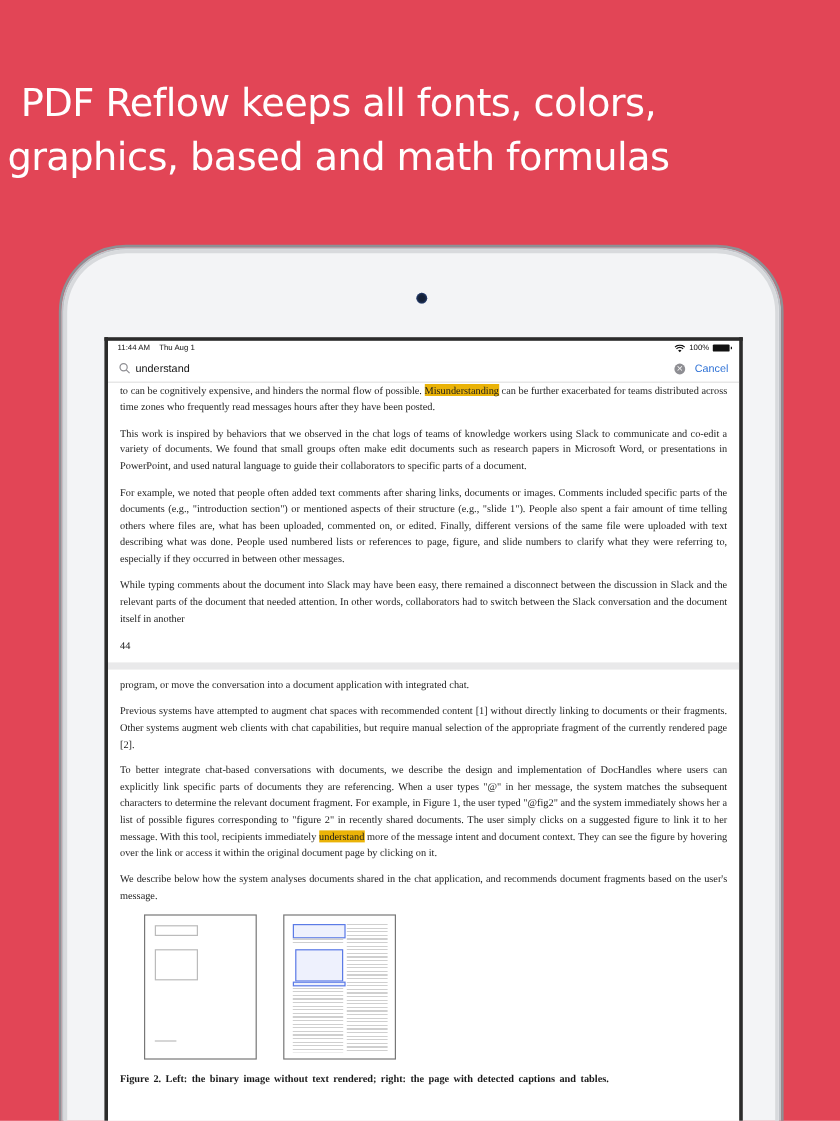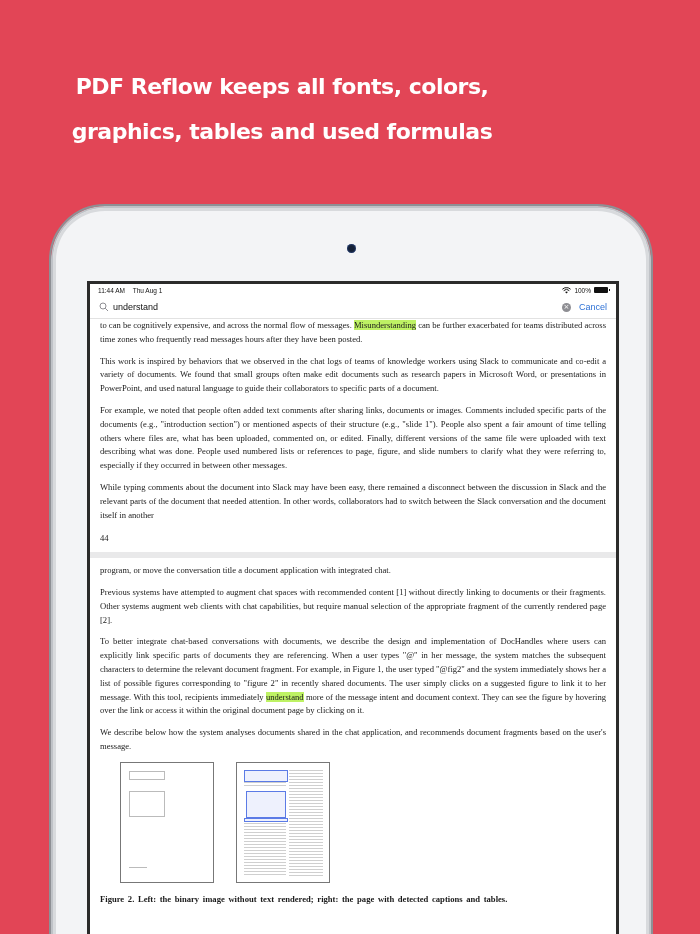--- a/index.html
+++ b/index.html
@@ -1,52 +1,52 @@
 <!DOCTYPE html>
 <html><head>
 <meta charset="utf-8">
 <style>
   html, body { margin:0; padding:0; }
   body { width:700px; height:934px; background:#E24556; position:relative; overflow:hidden; font-family:"DejaVu Sans", sans-serif; }
-  .headline { position:absolute; left:0; top:64px; width:564px; text-align:center; color:#fff; font-family:"DejaVu Sans", sans-serif; font-size:22px; line-height:45px; font-weight:bold; letter-spacing:-0.5px; }
+  .headline { position:absolute; left:0; top:64px; width:564px; text-align:center; color:#fff; font-family:"DejaVu Sans", sans-serif; font-size:32px; line-height:45px; font-weight:normal; letter-spacing:-0.5px; }
   .headline div { white-space:nowrap; }
   .ipad { position:absolute; left:53px; top:208px; width:596px; height:800px; background:#f3f4f6; border-radius:52px; box-shadow: 0 0 0 2px #bfc2c7, inset 0 0 0 3px #d8dadd; }
   .ipad::before { content:""; position:absolute; left:-4px; top:-4px; right:-4px; bottom:-4px; border-radius:56px; border:2px solid #8e9095; pointer-events:none; }
   .camera { position:absolute; left:294px; top:36px; width:9px; height:9px; border-radius:50%; background:#142036; box-shadow: inset 0 0 2px #3b5fb0; }
   .screen { position:absolute; left:34px; top:73px; width:526px; height:760px; background:#fff; border:3px solid #2b2b2b; border-bottom:none; overflow:hidden; }
   .statusbar { height:12px; font-size:6.5px; font-family:"Liberation Sans", sans-serif; color:#111; display:flex; justify-content:space-between; align-items:center; padding:0 8px; }
   .status-left span { margin-right:6px; }
   .status-right { display:flex; align-items:center; gap:3px; }
   .battery { width:14px; height:6px; background:#111; border-radius:1px; position:relative; }
   .battery::after { content:""; position:absolute; right:-2px; top:2px; width:1px; height:2px; background:#111; }
   .searchbar { height:22px; display:flex; align-items:center; padding:0 9px; border-bottom:1px solid #e2e2e2; }
   .search-icon { width:10px; height:10px; margin-right:4px; }
   .search-text { font-family:"Liberation Sans", sans-serif; font-size:9px; color:#111; flex:1; }
   .clear-btn { width:9px; height:9px; border-radius:50%; background:#8e8e93; color:#fff; font-size:7px; line-height:9px; text-align:center; margin-right:8px; font-family:"DejaVu Sans", sans-serif; }
   .cancel-btn { font-family:Liberation Sans, sans-serif; font-size:9px; color:#2f72d6; }
   .doc { font-family:"Liberation Serif", serif; font-size:8.6px; line-height:13.8px; color:#1a1a1a; padding:0 10px 0 10px; }
   .doc p { margin:0 0 8px 0; text-align:justify; }
   .caption1 { font-weight:bold; margin-top:0 !important; padding-top:2px; }
-  .hl { background:#bef264; }
+  .hl { background:#eab308; }
   .pagenum { margin-top:10px !important; margin-bottom:6px !important; }
   .page-sep { height:6px; background:#e9e9ea; margin:0 -10px 6px -10px; }
   .figures { display:flex; gap:22px; padding-left:20px; margin:8px 0 10px 0; }
   .thumb { width:92px; height:119px; border:1px solid #777; background:#fff; position:relative; }
   .thumb .t-line { position:absolute; background:#bbb; height:1px; }
   .thumb .grid { position:absolute; border:1px solid #bbb; }
   .thumb .blue { position:absolute; border:1.5px solid #5b7be6; background:#eef1fd; }
   .thumb .txt { position:absolute; background:repeating-linear-gradient(to bottom,#cfcfcf 0 1px,transparent 1px 3px); }
   .caption2 { font-weight:bold; word-spacing:1.5px; margin-bottom:4px !important; }
 </style>
 </head>
 <body>
 
 <div class="headline">
   <div>PDF Reflow keeps all fonts, colors,</div>
-  <div>graphics, tables and used formulas</div>
+  <div>graphics, based and math formulas</div>
 </div>
 
 <div class="ipad">
   <div class="camera"></div>
 
   <div class="screen">
     <div class="statusbar">
       <div class="status-left">
         <span>11:44 AM</span>
         <span>Thu Aug 1</span>
@@ -66,27 +66,27 @@
       <svg class="search-icon" viewBox="0 0 10 10">
           <circle cx="4" cy="4" r="3" stroke="#8e8e93" stroke-width="1" fill="none"></circle>
           <line x1="6.2" y1="6.2" x2="9" y2="9" stroke="#8e8e93" stroke-width="1"></line>
         </svg>
       <span class="search-text">understand</span>
       <span class="clear-btn">×</span>
       <span class="cancel-btn">Cancel</span>
     </div>
 
     <div class="doc">
-      <p><span>to can be cognitively expensive, and across the normal flow of messages. </span><span class="hl">Misunderstanding</span><span> can be further exacerbated for teams distributed across time zones who frequently read messages hours after they have been posted.</span></p>
+      <p><span>to can be cognitively expensive, and hinders the normal flow of possible. </span><span class="hl">Misunderstanding</span><span> can be further exacerbated for teams distributed across time zones who frequently read messages hours after they have been posted.</span></p>
       <p>This work is inspired by behaviors that we observed in the chat logs of teams of knowledge workers using Slack to communicate and co-edit a variety of documents. We found that small groups often make edit documents such as research papers in Microsoft Word, or presentations in PowerPoint, and used natural language to guide their collaborators to specific parts of a document.</p>
       <p>For example, we noted that people often added text comments after sharing links, documents or images. Comments included specific parts of the documents (e.g., "introduction section") or mentioned aspects of their structure (e.g., "slide 1"). People also spent a fair amount of time telling others where files are, what has been uploaded, commented on, or edited. Finally, different versions of the same file were uploaded with text describing what was done. People used numbered lists or references to page, figure, and slide numbers to clarify what they were referring to, especially if they occurred in between other messages.</p>
       <p>While typing comments about the document into Slack may have been easy, there remained a disconnect between the discussion in Slack and the relevant parts of the document that needed attention. In other words, collaborators had to switch between the Slack conversation and the document itself in another</p>
       <p class="pagenum">44</p>
       <div class="page-sep"></div>
-      <p>program, or move the conversation title a document application with integrated chat.</p>
+      <p>program, or move the conversation into a document application with integrated chat.</p>
       <p>Previous systems have attempted to augment chat spaces with recommended content [1] without directly linking to documents or their fragments. Other systems augment web clients with chat capabilities, but require manual selection of the appropriate fragment of the currently rendered page [2].</p>
       <p><span>To better integrate chat-based conversations with documents, we describe the design and implementation of DocHandles where users can explicitly link specific parts of documents they are referencing. When a user types "@" in her message, the system matches the subsequent characters to determine the relevant document fragment. For example, in Figure 1, the user typed "@fig2" and the system immediately shows her a list of possible figures corresponding to "figure 2" in recently shared documents. The user simply clicks on a suggested figure to link it to her message. With this tool, recipients immediately </span><span class="hl">understand</span><span> more of the message intent and document context. They can see the figure by hovering over the link or access it within the original document page by clicking on it.</span></p>
       <p>We describe below how the system analyses documents shared in the chat application, and recommends document fragments based on the user's message.</p>
 
       <div class="figures">
         <div class="thumb">
           <div class="grid" style="left:8px;top:8px;width:34px;height:7px;"></div>
           <div class="grid" style="left:8px;top:28px;width:34px;height:24px;"></div>
           <div class="t-line" style="left:8px;top:104px;width:18px;"></div>
         </div>

